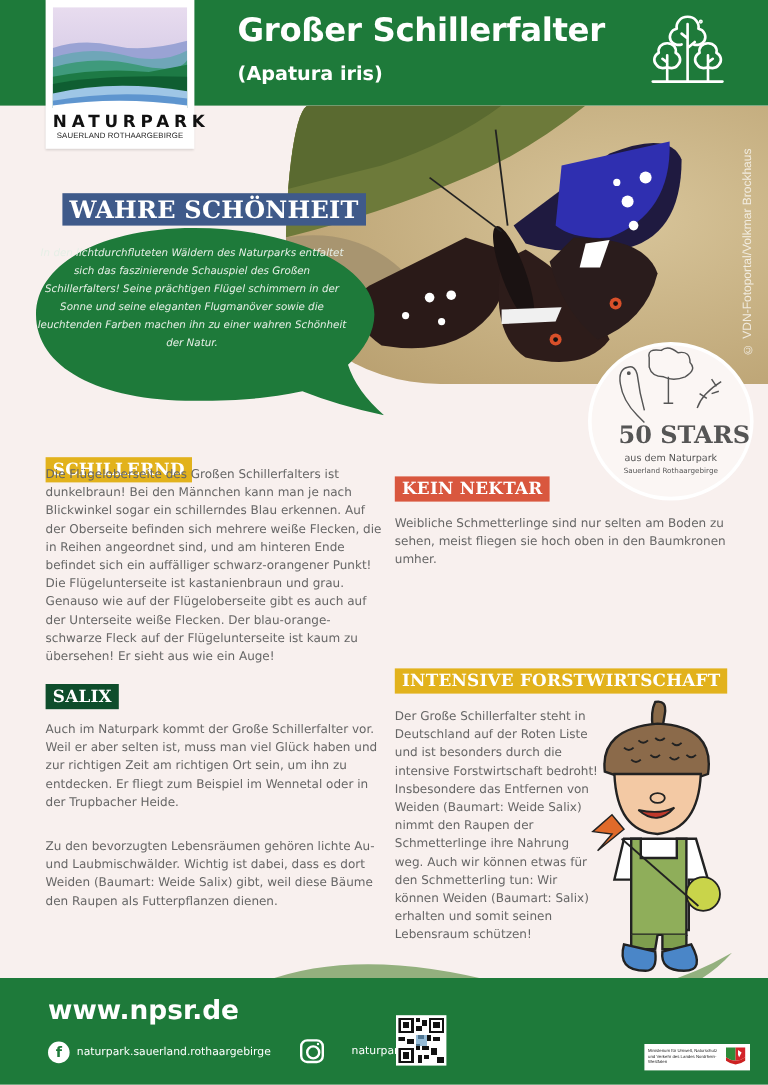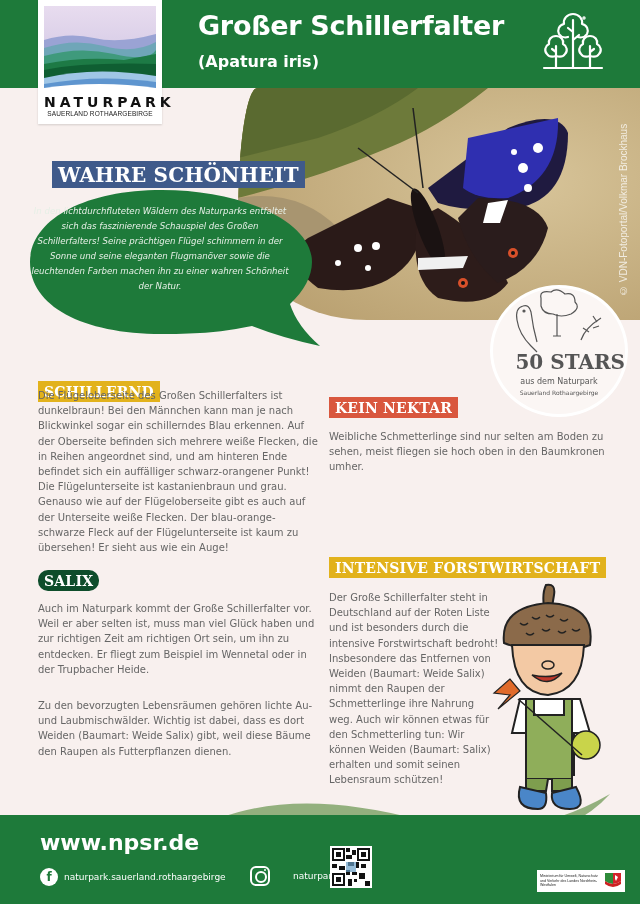--- a/index.html
+++ b/index.html
@@ -60,21 +60,21 @@
     position: absolute; left: 30px; top: 204px; width: 260px;
     font-family: "DejaVu Sans", sans-serif; font-style: italic;
     font-size: 8.6px; line-height: 15px; color: #e6efe6; text-align: center;
   }
   .heading {
     position: absolute; font-family: "DejaVu Serif", serif; font-weight: bold;
     color: #fff; padding: 3px 6px 2px 6px; white-space: nowrap; letter-spacing: 0.2px;
   }
   .h-schoen { left: 40px; top: 161px; background: #3f5a8a; font-size: 20px; padding: 2px 6px 1px 6px; margin-left: 12px; }
   .h-schill { left: 38px; top: 357px; background: #e2b21c; font-size: 14px; margin-top: 24px; }
-  .h-salix { left: 38px; top: 570px; background: #0e4d2b; font-size: 14px; border-radius: 10px; }
+  .h-salix { left: 38px; top: 570px; background: #0e4d2b; font-size: 14px; }
   .h-nektar { left: 329px; top: 397px; background: #d9573e; font-size: 14px; }
   .h-forst { left: 329px; top: 557px; background: #e2b21c; font-size: 14px; }
   .body-text {
     position: absolute; font-family: "DejaVu Sans", sans-serif;
     font-size: 10px; line-height: 15.2px; color: #666;
   }
   .body-text p + p { margin-top: 21px; }
   .t-schill { left: 38px; top: 388px; width: 280px; }
   .t-salix { left: 38px; top: 601px; width: 280px; }
   .t-nektar { left: 329px; top: 429px; width: 282px; }

